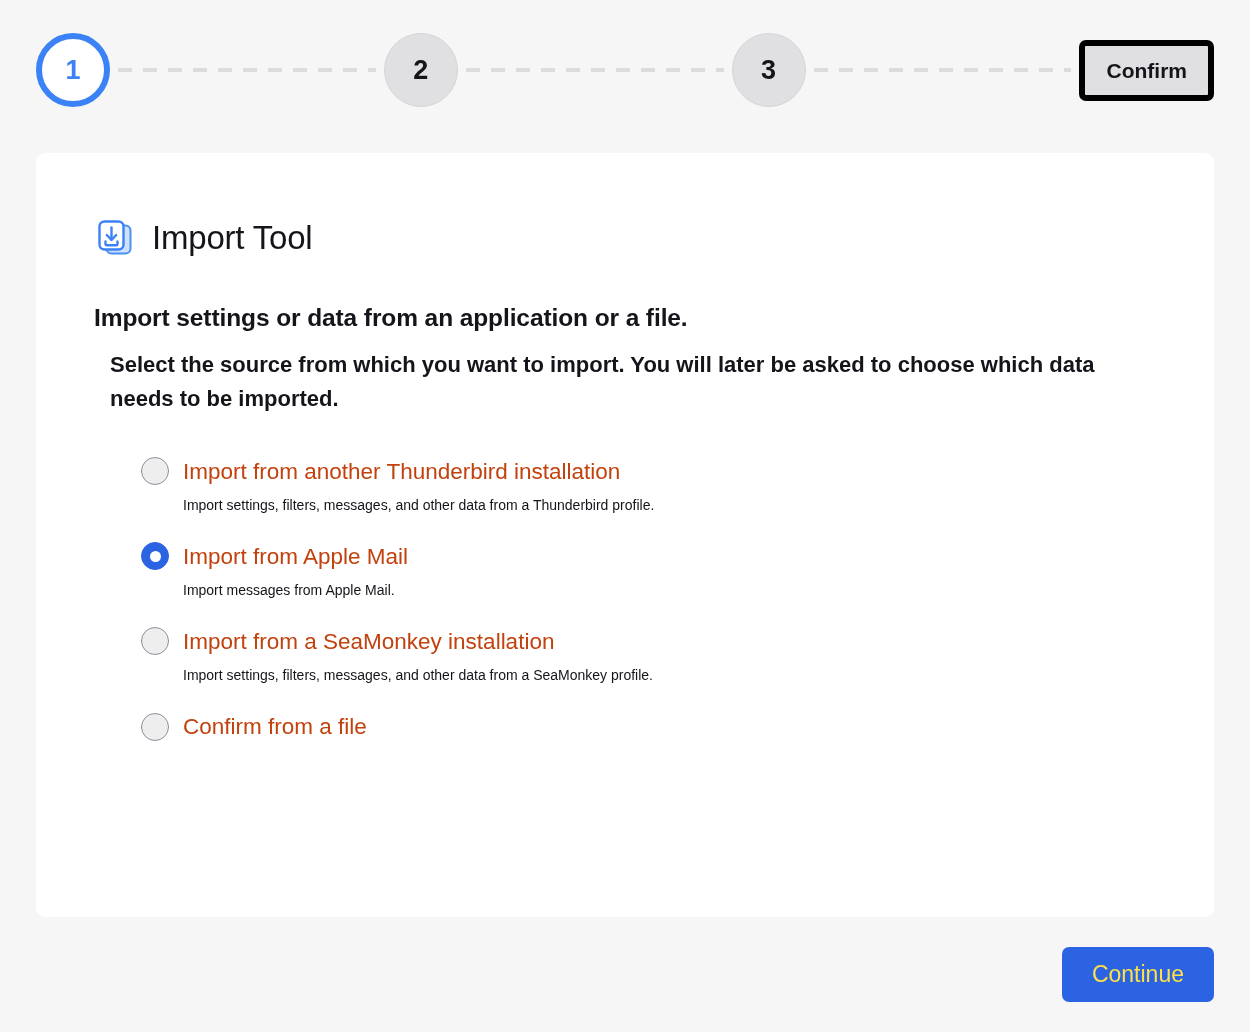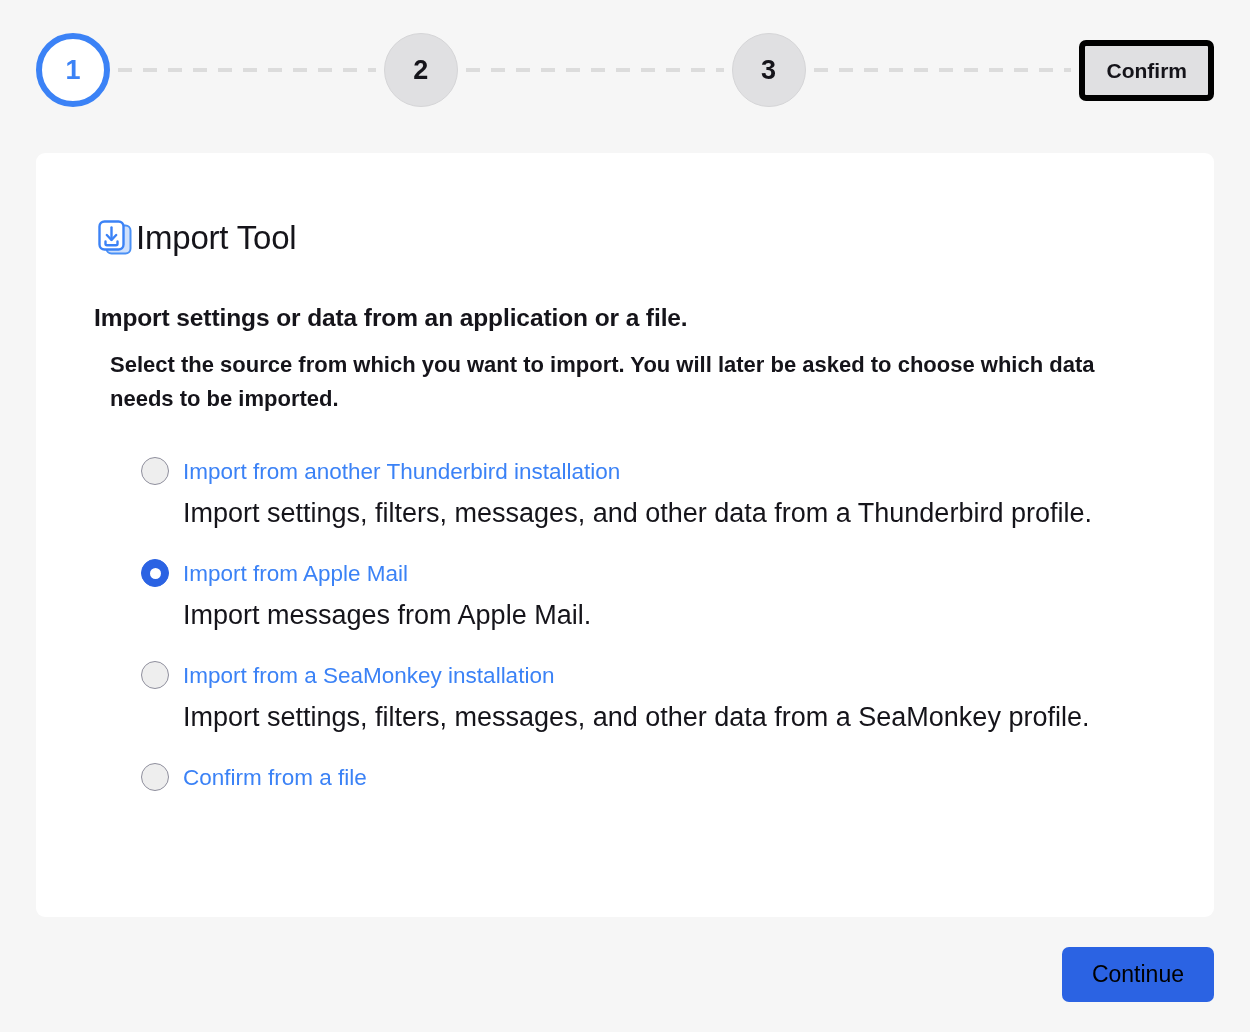--- a/index.html
+++ b/index.html
@@ -81,20 +81,21 @@
     width: 1178px;
     height: 764px;
     background: #ffffff;
     border-radius: 9px;
     padding: 46px 58px 0 58px;
   }
 
   .title-row {
     display: flex;
     align-items: center;
+    gap: 16px;
     margin-bottom: 28px;
   }
   .import-icon {
     width: 42px;
     height: 42px;
     flex: 0 0 auto;
     display: block;
   }
   .page-title {
     font-size: 33px;
@@ -155,45 +156,45 @@
     left: 50%;
     top: 50%;
     width: 11px;
     height: 11px;
     margin: -5.5px 0 0 -5.5px;
     border-radius: 50%;
     background: #ffffff;
   }
   .option-label {
     font-size: 22.5px;
-    color: #3b82f6;
+    color: #c2410c;
     line-height: 1.2;
   }
   .option-desc {
-    font-size: 27px;
+    font-size: 14px;
     color: #15141a;
     margin: 11px 0 0 42px;
     line-height: 1.3;
   }
 
   
   .footer {
     position: absolute;
     left: 0;
     right: 0;
     bottom: 0;
     height: 115px;
     display: flex;
     align-items: center;
     justify-content: flex-end;
     padding-right: 36px;
   }
   .continue-btn {
     background: #2b63e3;
-    color: #000000;
+    color: #fde047;
     border: none;
     border-radius: 7px;
     font-family: "Liberation Sans", sans-serif;
     font-size: 23px;
     font-weight: 400;
     padding: 16px 30px;
     line-height: 1;
     cursor: pointer;
   }
 </style>

